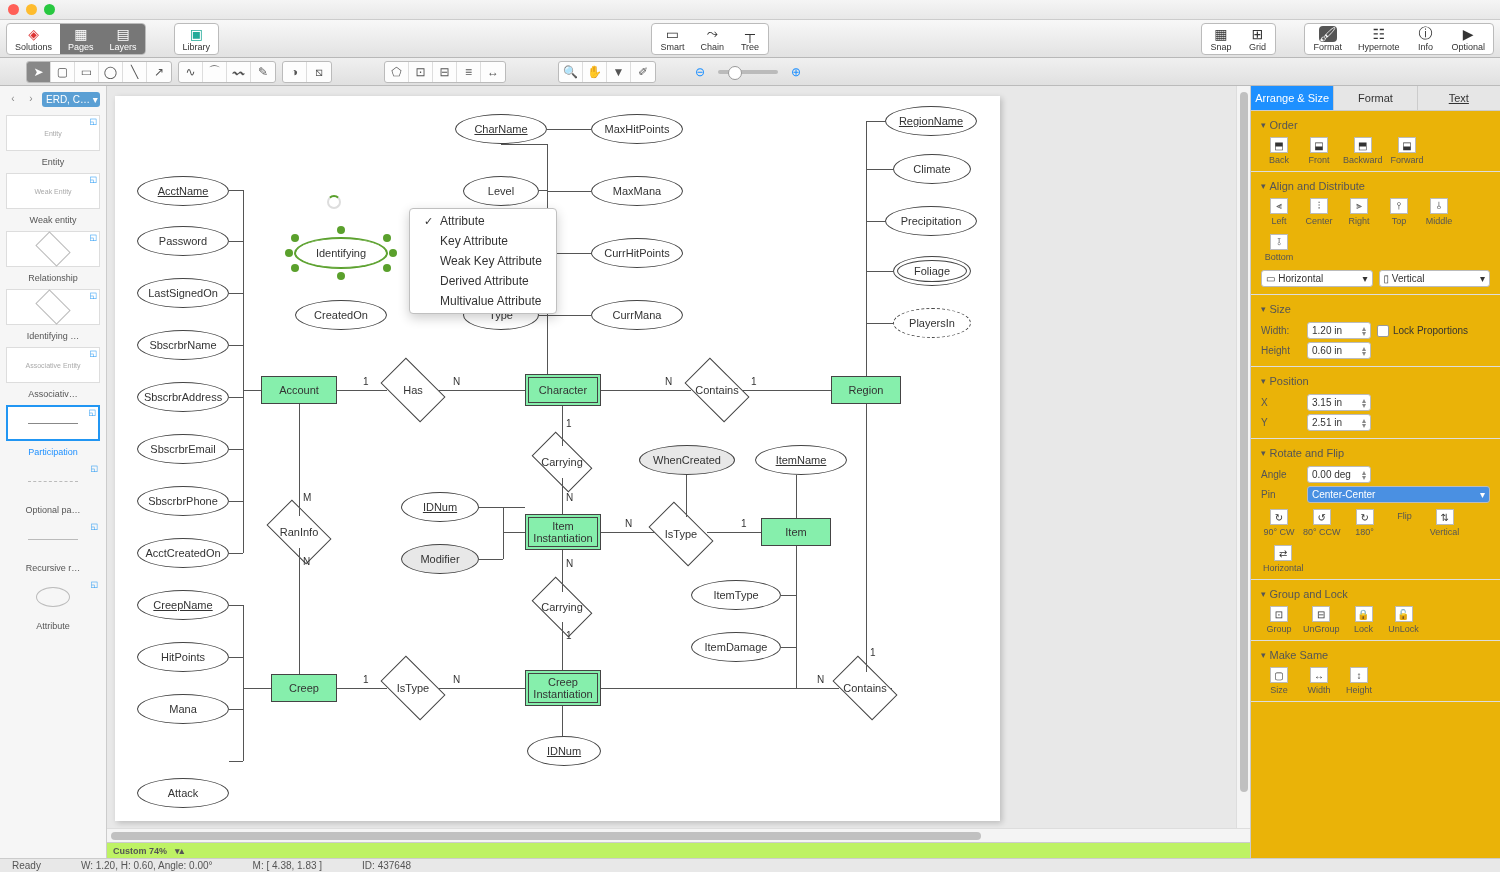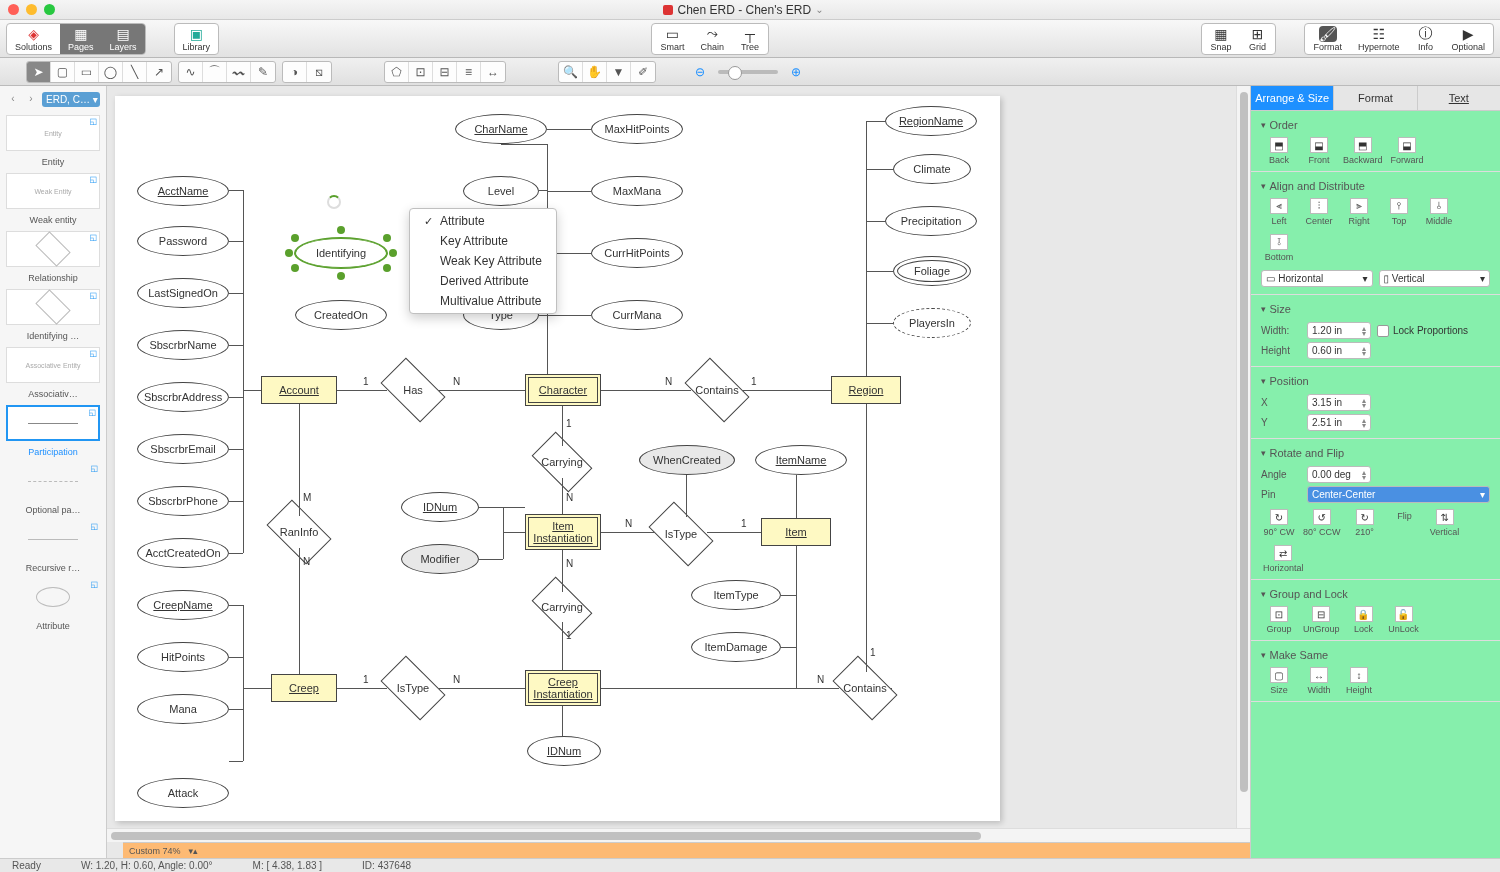--- a/index.html
+++ b/index.html
@@ -45,21 +45,21 @@
 .lib-item.sel { border: 2px solid #2196f3; }
 .lib-item-expand { position: absolute; right: 2px; top: 1px; font-size: 8px; color: #2196f3; }
 .lib-item-lbl { text-align: center; font-size: 9px; margin: 2px 0 4px; color: #555; white-space: nowrap; overflow: hidden; }
 .lib-diam { width: 30px; height: 20px; transform: rotate(45deg); border: 1px solid #bbb; }
 .lib-ell-shape { width: 34px; height: 20px; border: 1px solid #bbb; border-radius: 50%; }
 
 .canvas-wrap { flex: 1; background: #e8e8e8; position: relative; overflow: hidden; }
 .canvas { position: absolute; left: 8px; top: 10px; width: 885px; height: 725px; background: #fff; box-shadow: 2px 2px 6px rgba(0,0,0,0.2); }
 
 
-.ent { position: absolute; border: 1.5px solid #444; background: #fef9c3; display: flex; align-items: center; justify-content: center; font-size: 11px; padding: 2px 6px; text-decoration: underline; }
+.ent { position: absolute; border: 1.5px solid #444; background: #86efac; display: flex; align-items: center; justify-content: center; font-size: 11px; padding: 2px 6px; }
 .ent.weak::after { content:''; position:absolute; inset:2px; border:1.5px solid #444; }
 .ell { position: absolute; border: 1.5px solid #444; background: #fff; border-radius: 50%; display: flex; align-items: center; justify-content: center; font-size: 11px; padding: 4px 8px; white-space: nowrap; }
 .ell.key span { text-decoration: underline; }
 .ell.sel { border: 1.5px solid #5aa02c; box-shadow: 0 0 0 1px #5aa02c; }
 .ell.fill { background: #e8e8e8; }
 .ell.multi::after { content:''; position:absolute; inset:3px; border: 1.5px solid #444; border-radius:50%; }
 .ell.dashed { border-style: dashed; }
 .diam { position: absolute; width: 56px; height: 36px; }
 .diam .diam-inner { position: absolute; inset: 0; border: 1.5px solid #444; background: #fff; transform: rotate(45deg); }
 .diam .diam-text { position: absolute; inset: 0; display: flex; align-items: center; justify-content: center; font-size: 11px; z-index: 2; }
@@ -67,21 +67,21 @@
 .card { position: absolute; font-size: 10px; }
 .sel-handle { position: absolute; width: 8px; height: 8px; background: #5aa02c; border-radius: 50%; }
 .spinner { position: absolute; width: 14px; height: 14px; border: 2px solid #ddd; border-top-color: #5aa02c; border-radius: 50%; }
 
 
 .ctx { position: absolute; background: #fff; border: 1px solid #c0c0c0; border-radius: 4px; box-shadow: 0 4px 12px rgba(0,0,0,0.2); padding: 2px 0; z-index: 100; min-width: 140px; }
 .ctx-item { padding: 3px 14px; font-size: 12px; display: flex; align-items: center; gap: 6px; cursor: pointer; }
 .ctx-check { width: 10px; font-size: 11px; }
 
 
-.rightpanel { width: 250px; background: #86efac; border-left: 1px solid #ccc; overflow-y: auto; font-size: 11px; }
+.rightpanel { width: 250px; background: #eab308; border-left: 1px solid #ccc; overflow-y: auto; font-size: 11px; }
 .panel-tabs { display: flex; border-bottom: 1px solid #ccc; }
 .panel-tab { flex: 1; text-align: center; padding: 6px 0; background: #e6e6e6; border-right: 1px solid #ccc; cursor: pointer; }
 .panel-tab.active { background: #1e90ff; color: #fff; }
 .panel-tab:last-child { border-right: none; text-decoration: underline; }
 .section { padding: 4px 10px; border-bottom: 1px solid #ddd; }
 .sec-title { font-size: 11px; color: #555; padding: 4px 0; display: flex; align-items: center; gap: 4px; }
 .sec-title::before { content: '▾'; font-size: 9px; }
 .btn-row { display: flex; gap: 4px; flex-wrap: wrap; }
 .mini-btn { display: flex; flex-direction: column; align-items: center; min-width: 36px; padding: 2px; }
 .mini-icon { width: 18px; height: 16px; background: #fff; border: 1px solid #bbb; display: flex; align-items: center; justify-content: center; font-size: 10px; }
@@ -90,39 +90,34 @@
 .form-row label { width: 40px; font-size: 10px; color: #555; }
 .form-inp { flex: 0 0 64px; background: #fff; border: 1px solid #bbb; font-size: 10px; padding: 2px 4px; border-radius: 3px; display: flex; justify-content: space-between; align-items: center; }
 .form-sel { flex: 1; background: #fff; border: 1px solid #bbb; font-size: 10px; padding: 2px 4px; border-radius: 3px; display: flex; justify-content: space-between; align-items: center; }
 .stepper { font-size: 8px; color: #888; line-height: 5px; }
 .checkbox { width: 12px; height: 12px; border: 1px solid #999; background: #fff; border-radius: 2px; }
 
 
 .statusbar { height: 14px; background: #e8e8e8; border-top: 1px solid #ccc; display: flex; align-items: center; font-size: 10px; color: #555; padding: 0 12px; gap: 40px; }
 
 
-.zoomctl { position: absolute; bottom: 0; left: 16px; height: 16px; background: #fdba74; border-top: 1px solid #ccc; width: 100%; display: flex; align-items: center; font-size: 9px; color: #555; padding: 0 6px; gap: 8px; }
+.zoomctl { position: absolute; bottom: 0; left: 0; height: 16px; background: #bef264; border-top: 1px solid #ccc; width: 100%; display: flex; align-items: center; font-size: 9px; color: #555; padding: 0 6px; gap: 8px; font-weight: bold; }
 .scroll-h { position: absolute; bottom: 16px; left: 0; height: 14px; width: 100%; background: #f4f4f4; border-top: 1px solid #ddd; }
 .scroll-h-thumb { position: absolute; left: 4px; top: 3px; width: 870px; height: 8px; background: #c0c0c0; border-radius: 4px; }
 .scroll-v { position: absolute; right: 0; top: 0; width: 14px; height: calc(100% - 30px); background: #f4f4f4; border-left:1px solid #ddd; }
 .scroll-v-thumb { position: absolute; top: 6px; left: 3px; width: 8px; height: 700px; background: #c0c0c0; border-radius: 4px; }
 </style>
 </head>
 <body>
 
 <div class="titlebar">
   <div class="traffic">
     <span class="tr-red"></span>
     <span class="tr-yel"></span>
     <span class="tr-grn"></span>
-  </div>
-  <div class="title">
-    <span class="title-icon"></span>
-    <span>Chen ERD - Chen's ERD</span>
-    <span style="font-size:10px;color:#888">⌄</span>
   </div>
   <div style="width:60px"></div>
 </div>
 
 <div class="maintoolbar">
   <div class="tb-group">
     <div class="tb-btn">
         <div class="tb-icon" style="color:#d33">◈</div>
         <div class="tb-lbl">Solutions</div>
       </div>
@@ -719,21 +714,21 @@
         <div class="mini-btn">
             <div class="mini-icon">↻</div>
             <div class="mini-lbl">90° CW</div>
           </div>
         <div class="mini-btn">
             <div class="mini-icon">↺</div>
             <div class="mini-lbl">80° CCW</div>
           </div>
         <div class="mini-btn">
             <div class="mini-icon">↻</div>
-            <div class="mini-lbl">210°</div>
+            <div class="mini-lbl">180°</div>
           </div>
         <div class="mini-btn">
             <div class="mini-lbl">Flip</div>
           </div>
         <div class="mini-btn">
             <div class="mini-icon">⇅</div>
             <div class="mini-lbl">Vertical</div>
           </div>
         <div class="mini-btn">
             <div class="mini-icon">⇄</div>

